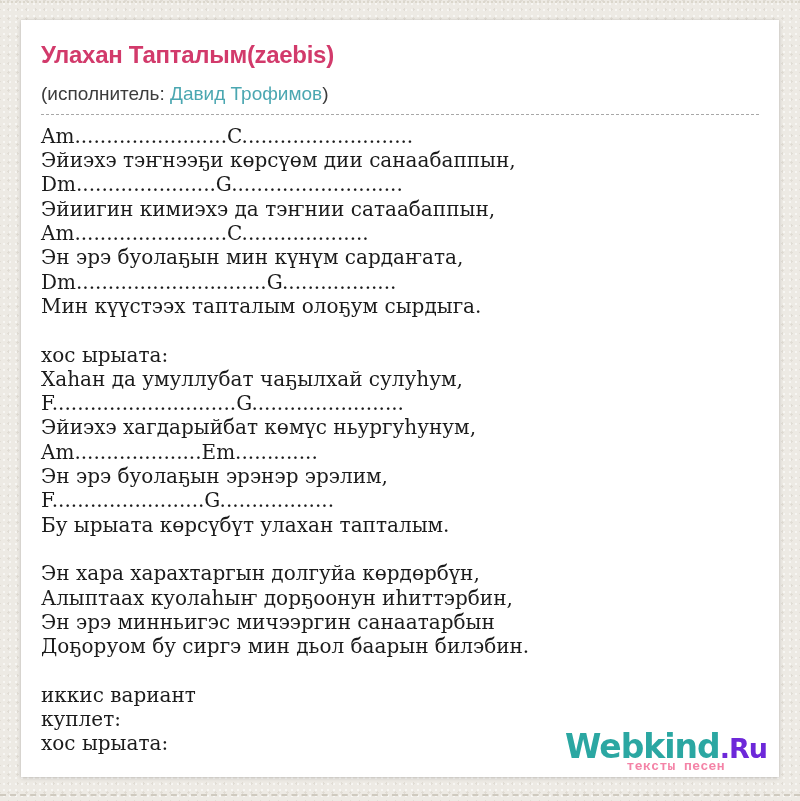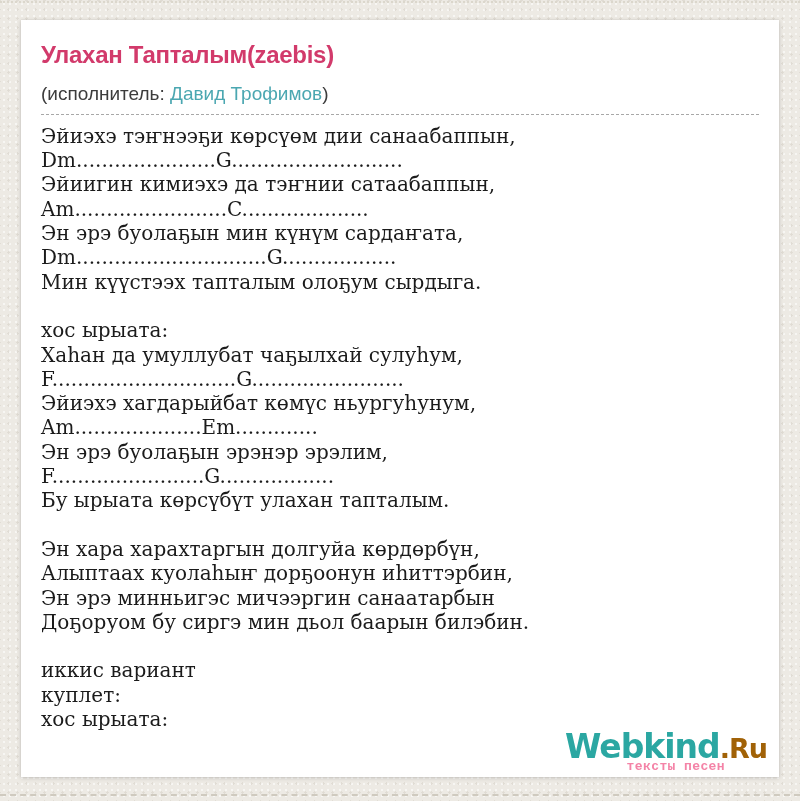--- a/index.html
+++ b/index.html
@@ -71,21 +71,21 @@
     cursor:pointer;
   }
   .brand-row{
     font-size:33px;
     letter-spacing:-1px;
     line-height:1;
     color:#2ba7a2;
   }
   .brand-suffix{
     font-size:27px;
-    color:#a16207;
+    color:#6d28d9;
     margin-top:22px;
   }
   .brand-tagline{
     font-size:13px;
     letter-spacing:0.4px;
     color:#f483a7;
     margin-top:-4px;
     margin-right:42px;
     font-family:Liberation Mono, monospace;
   }
@@ -98,20 +98,21 @@
   <div class="stitch-bottom"></div>
 
   <div class="card">
 
     <div class="header">
       <h1 class="song-title">Улахан Тапталым(zaebis)</h1>
       <div class="subtitle"><span>(исполнитель: </span><a class="artist-link">Давид Трофимов</a><span>)</span></div>
     </div>
 
     <div class="lyrics">
+        <div class="lyric-line">Am........................C...........................</div>
         <div class="lyric-line">Эйиэхэ тэҥнээҕи көрсүөм дии санаабаппын,</div>
         <div class="lyric-line">Dm......................G...........................</div>
         <div class="lyric-line">Эйиигин кимиэхэ да тэҥнии сатаабаппын,</div>
         <div class="lyric-line">Am........................C....................</div>
         <div class="lyric-line">Эн эрэ буолаҕын мин күнүм сардаҥата,</div>
         <div class="lyric-line">Dm..............................G..................</div>
         <div class="lyric-line">Мин күүстээх тапталым олоҕум сырдыга.</div>
         <div class="lyric-line">&nbsp;</div>
         <div class="lyric-line">хос ырыата:</div>
         <div class="lyric-line">Хаһан да умуллубат чаҕылхай сулуһум,</div>

